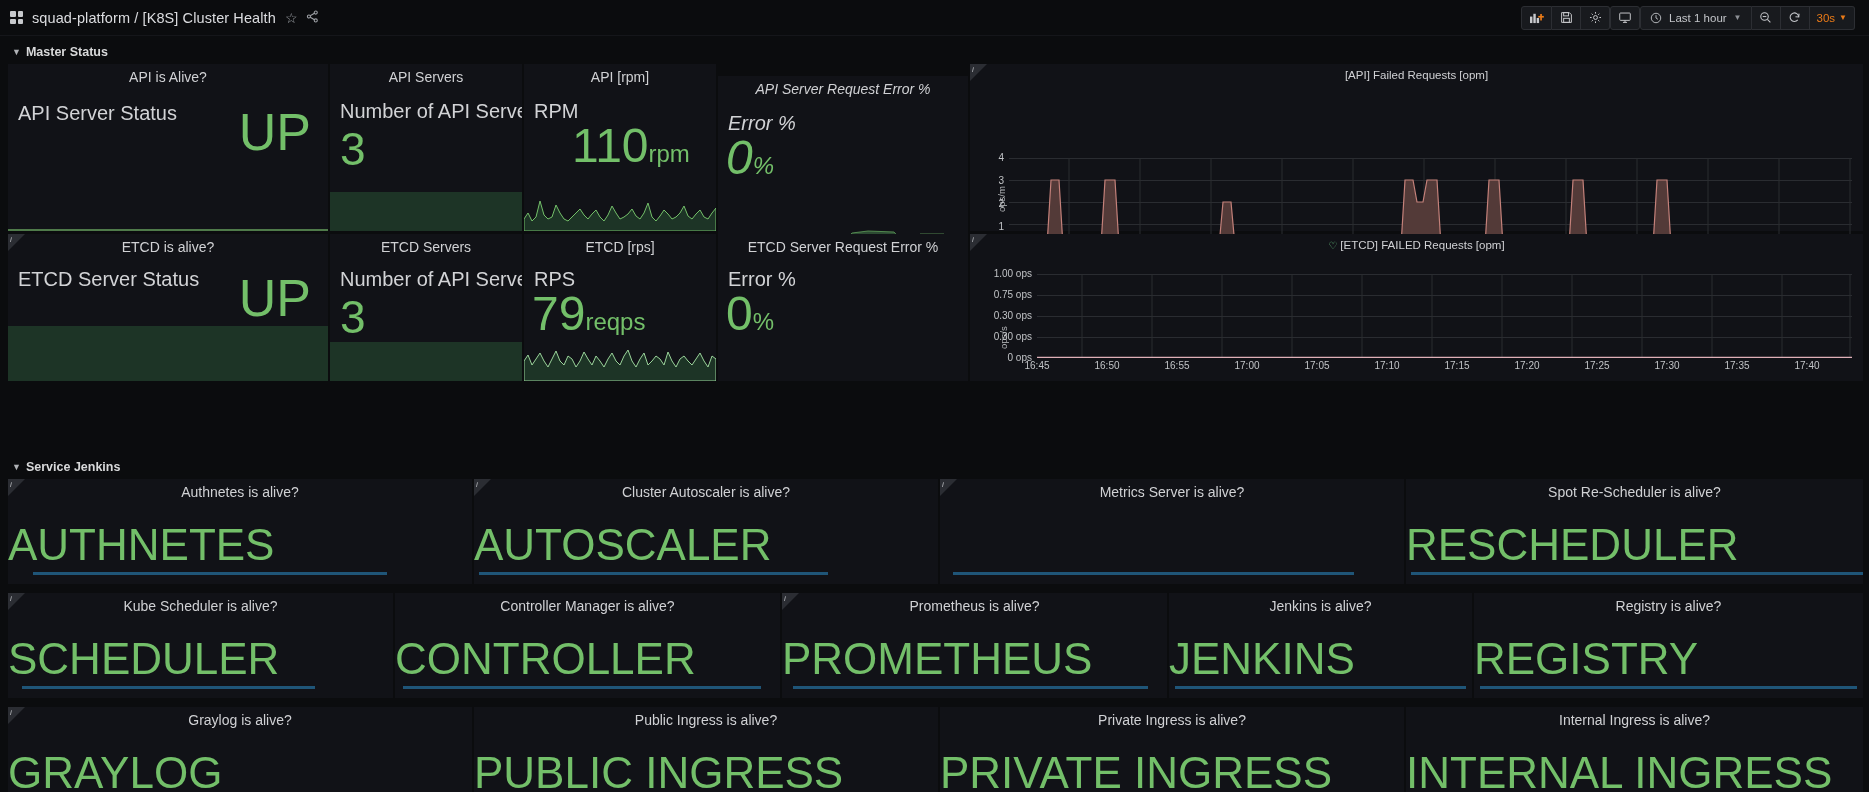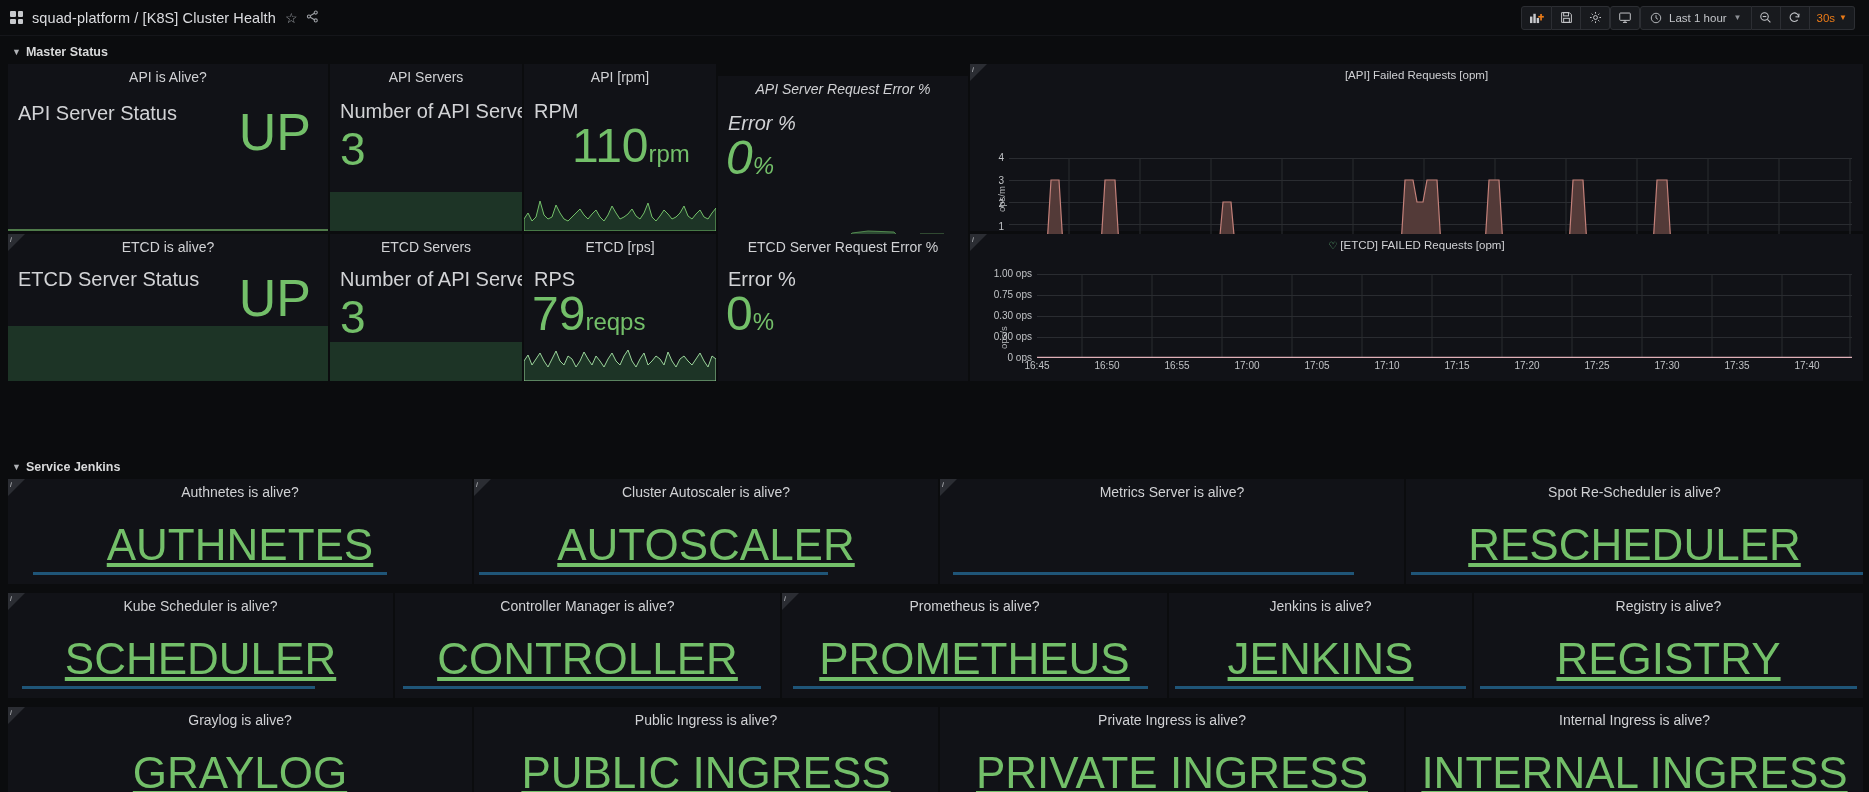--- a/index.html
+++ b/index.html
@@ -88,22 +88,22 @@
   .sparkline { position: absolute; left:0; right:0; bottom:0; }
   .baseline {
     position: absolute; left: 0; right: 0; bottom: 0; height: 2px;
     background: #4f7a4a;
   }
   .baseline.blue { background: #1f5578; }
 
   
   .svc-value {
     position: absolute; left: 0; right: 0;
-    text-align: center; color: #73bf69; line-height: 1;
-    font-size: 42px; white-space: nowrap; text-decoration: underline;
+    color: #73bf69; line-height: 1;
+    font-size: 42px; white-space: nowrap;
   }
 
   
   .gpanel { position: absolute; background: #111217; }
   .gtitle {
     position: absolute; top: 5px; left: 0; right: 0; text-align: center;
     font-size: 11.5px; color: #d0d1d4;
   }
   .plot { position: absolute; }
   .ylab {

